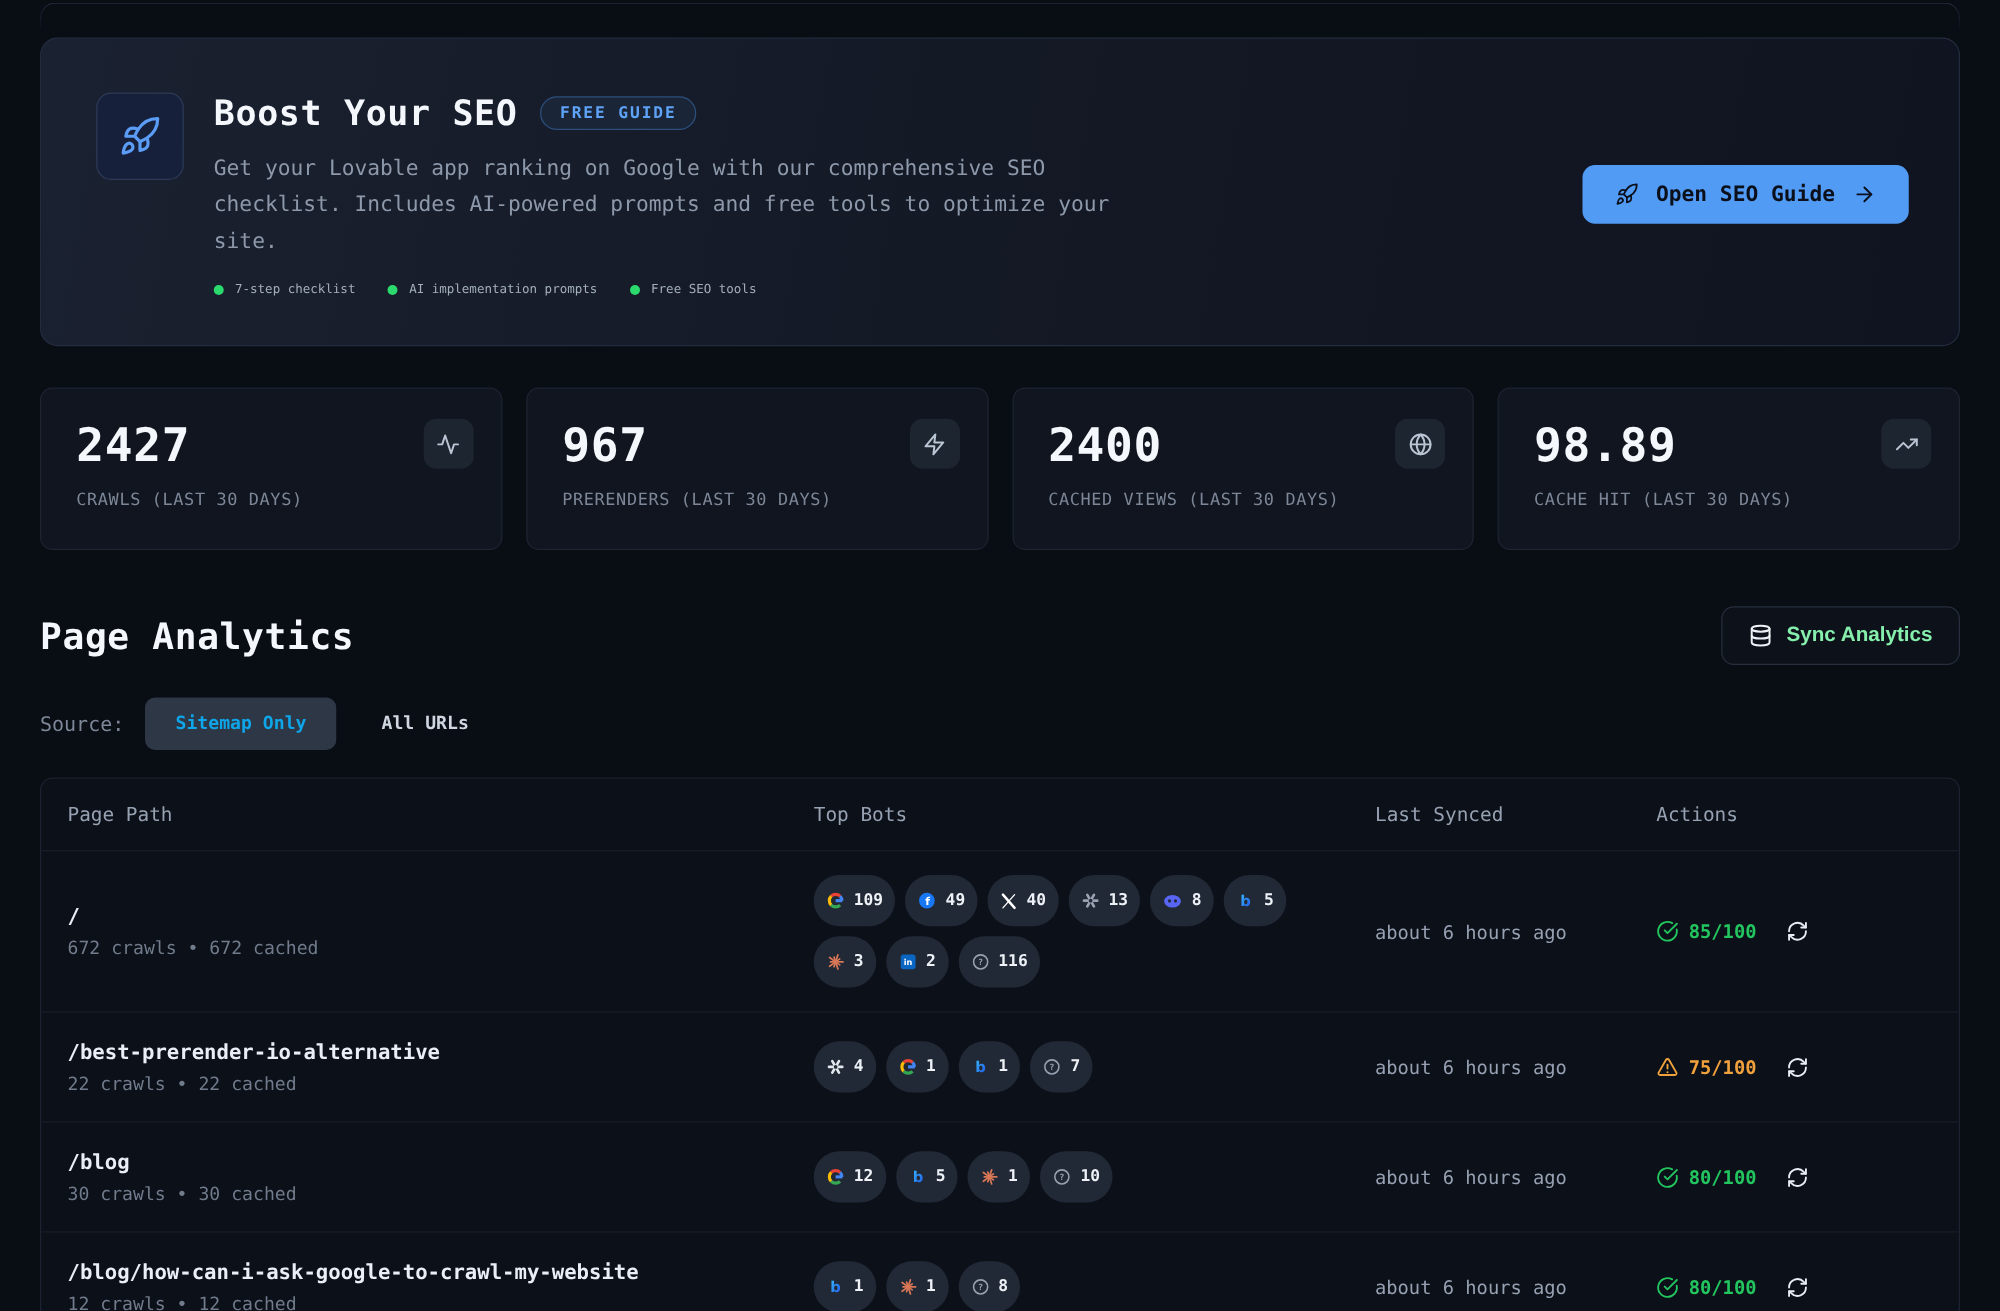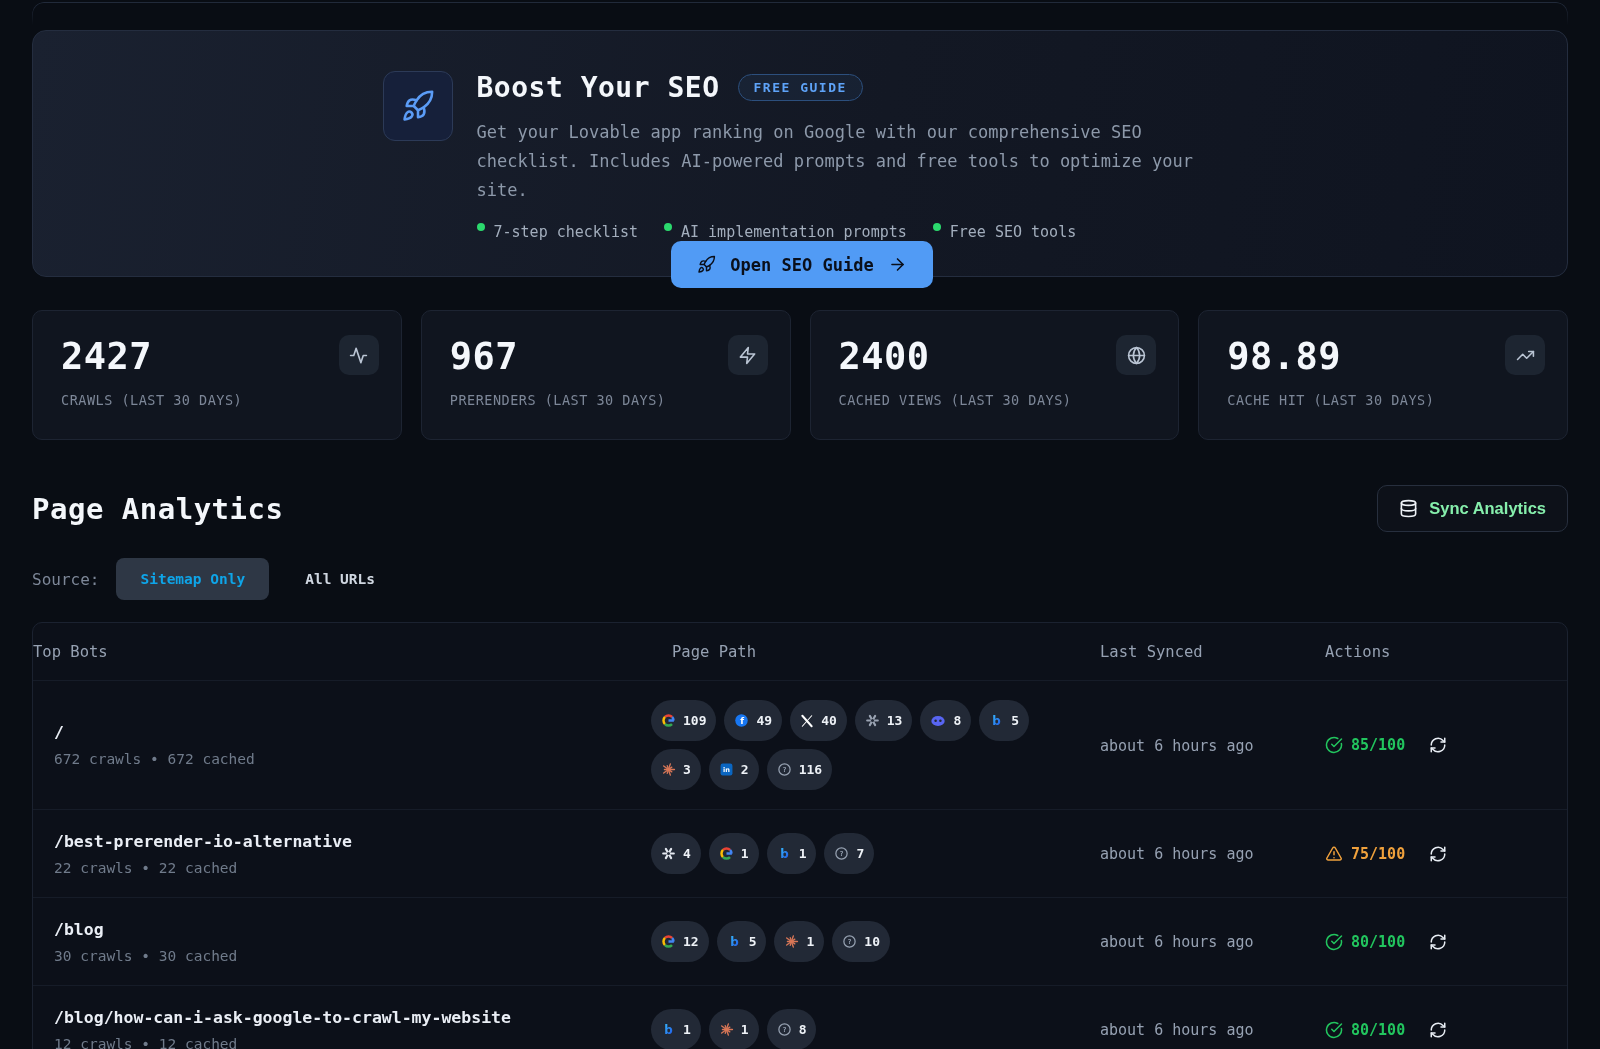--- a/index.html
+++ b/index.html
@@ -22,41 +22,40 @@
 
   
   .banner {
     margin-top:30px;
     background:linear-gradient(100deg,#1a2130 0%, #131824 55%, #0f1420 100%);
     border:1px solid #242d3f;
     border-radius:14px;
     padding:40px 40px 36px 44px;
     display:flex; align-items:center; gap:0;
     height:247px;
-    flex-direction:column;
   }
   .banner-left { display:flex; gap:24px; flex:1; }
   .icon-box {
     width:70px; height:70px; flex:0 0 70px;
     background:#16203a; border:1px solid #2c3a57; border-radius:12px;
     display:flex; align-items:center; justify-content:center;
   }
   .banner-title-row { display:flex; align-items:center; gap:18px; }
   .banner-title { font-size:28px; font-weight:bold; color:#f4f7fb; letter-spacing:.5px; }
   .badge {
     font-size:13px; font-weight:bold; letter-spacing:1.5px;
     color:#5ea3f8; border:1.5px solid #2c4f7d; background:rgba(81,155,245,.07);
     border-radius:999px; padding:5px 15px;
   }
   .banner-desc {
     margin-top:14px; font-size:17px; line-height:29px; color:#8d99aa;
     max-width:745px;
   }
   .features { display:flex; gap:26px; margin-top:18px; }
-  .feature { display:flex; gap:9px; font-size:15px; color:#a3aebd; }
+  .feature { display:flex; align-items:center; gap:9px; font-size:10px; color:#a3aebd; }
   .dot { width:8px; height:8px; border-radius:50%; background:#2bd96d; }
   .cta {
     flex:0 0 auto; align-self:center;
     display:flex; align-items:center; gap:14px;
     background:#519bf5; color:#0a0f1a;
     border:none; border-radius:10px;
     height:47px; padding:5px 26px;
     font-family:"DejaVu Sans Mono", monospace;
     font-size:17px; font-weight:bold; cursor:pointer;
   }
@@ -242,22 +241,22 @@
   <div class="source-row">
     <span class="source-label">Source:</span>
     <div style="display:flex; align-items:center; gap:12px;" id="source-opts">
         <span class="seg active">Sitemap Only</span>
         <span class="seg ">All URLs</span>
       </div>
   </div>
 
   <section class="table">
     <div class="trow thead">
+      <div class="cell c1">Page Path</div>
       <div class="cell c2">Top Bots</div>
-      <div class="cell c1">Page Path</div>
       <div class="cell c3">Last Synced</div>
       <div class="cell c4">Actions</div>
     </div>
     <div id="rows">
   <div class="trow brow">
     <div class="cell c1">
       <div class="path">/</div>
       <div class="meta">672 crawls • 672 cached</div>
     </div>
     <div class="cell c2">

